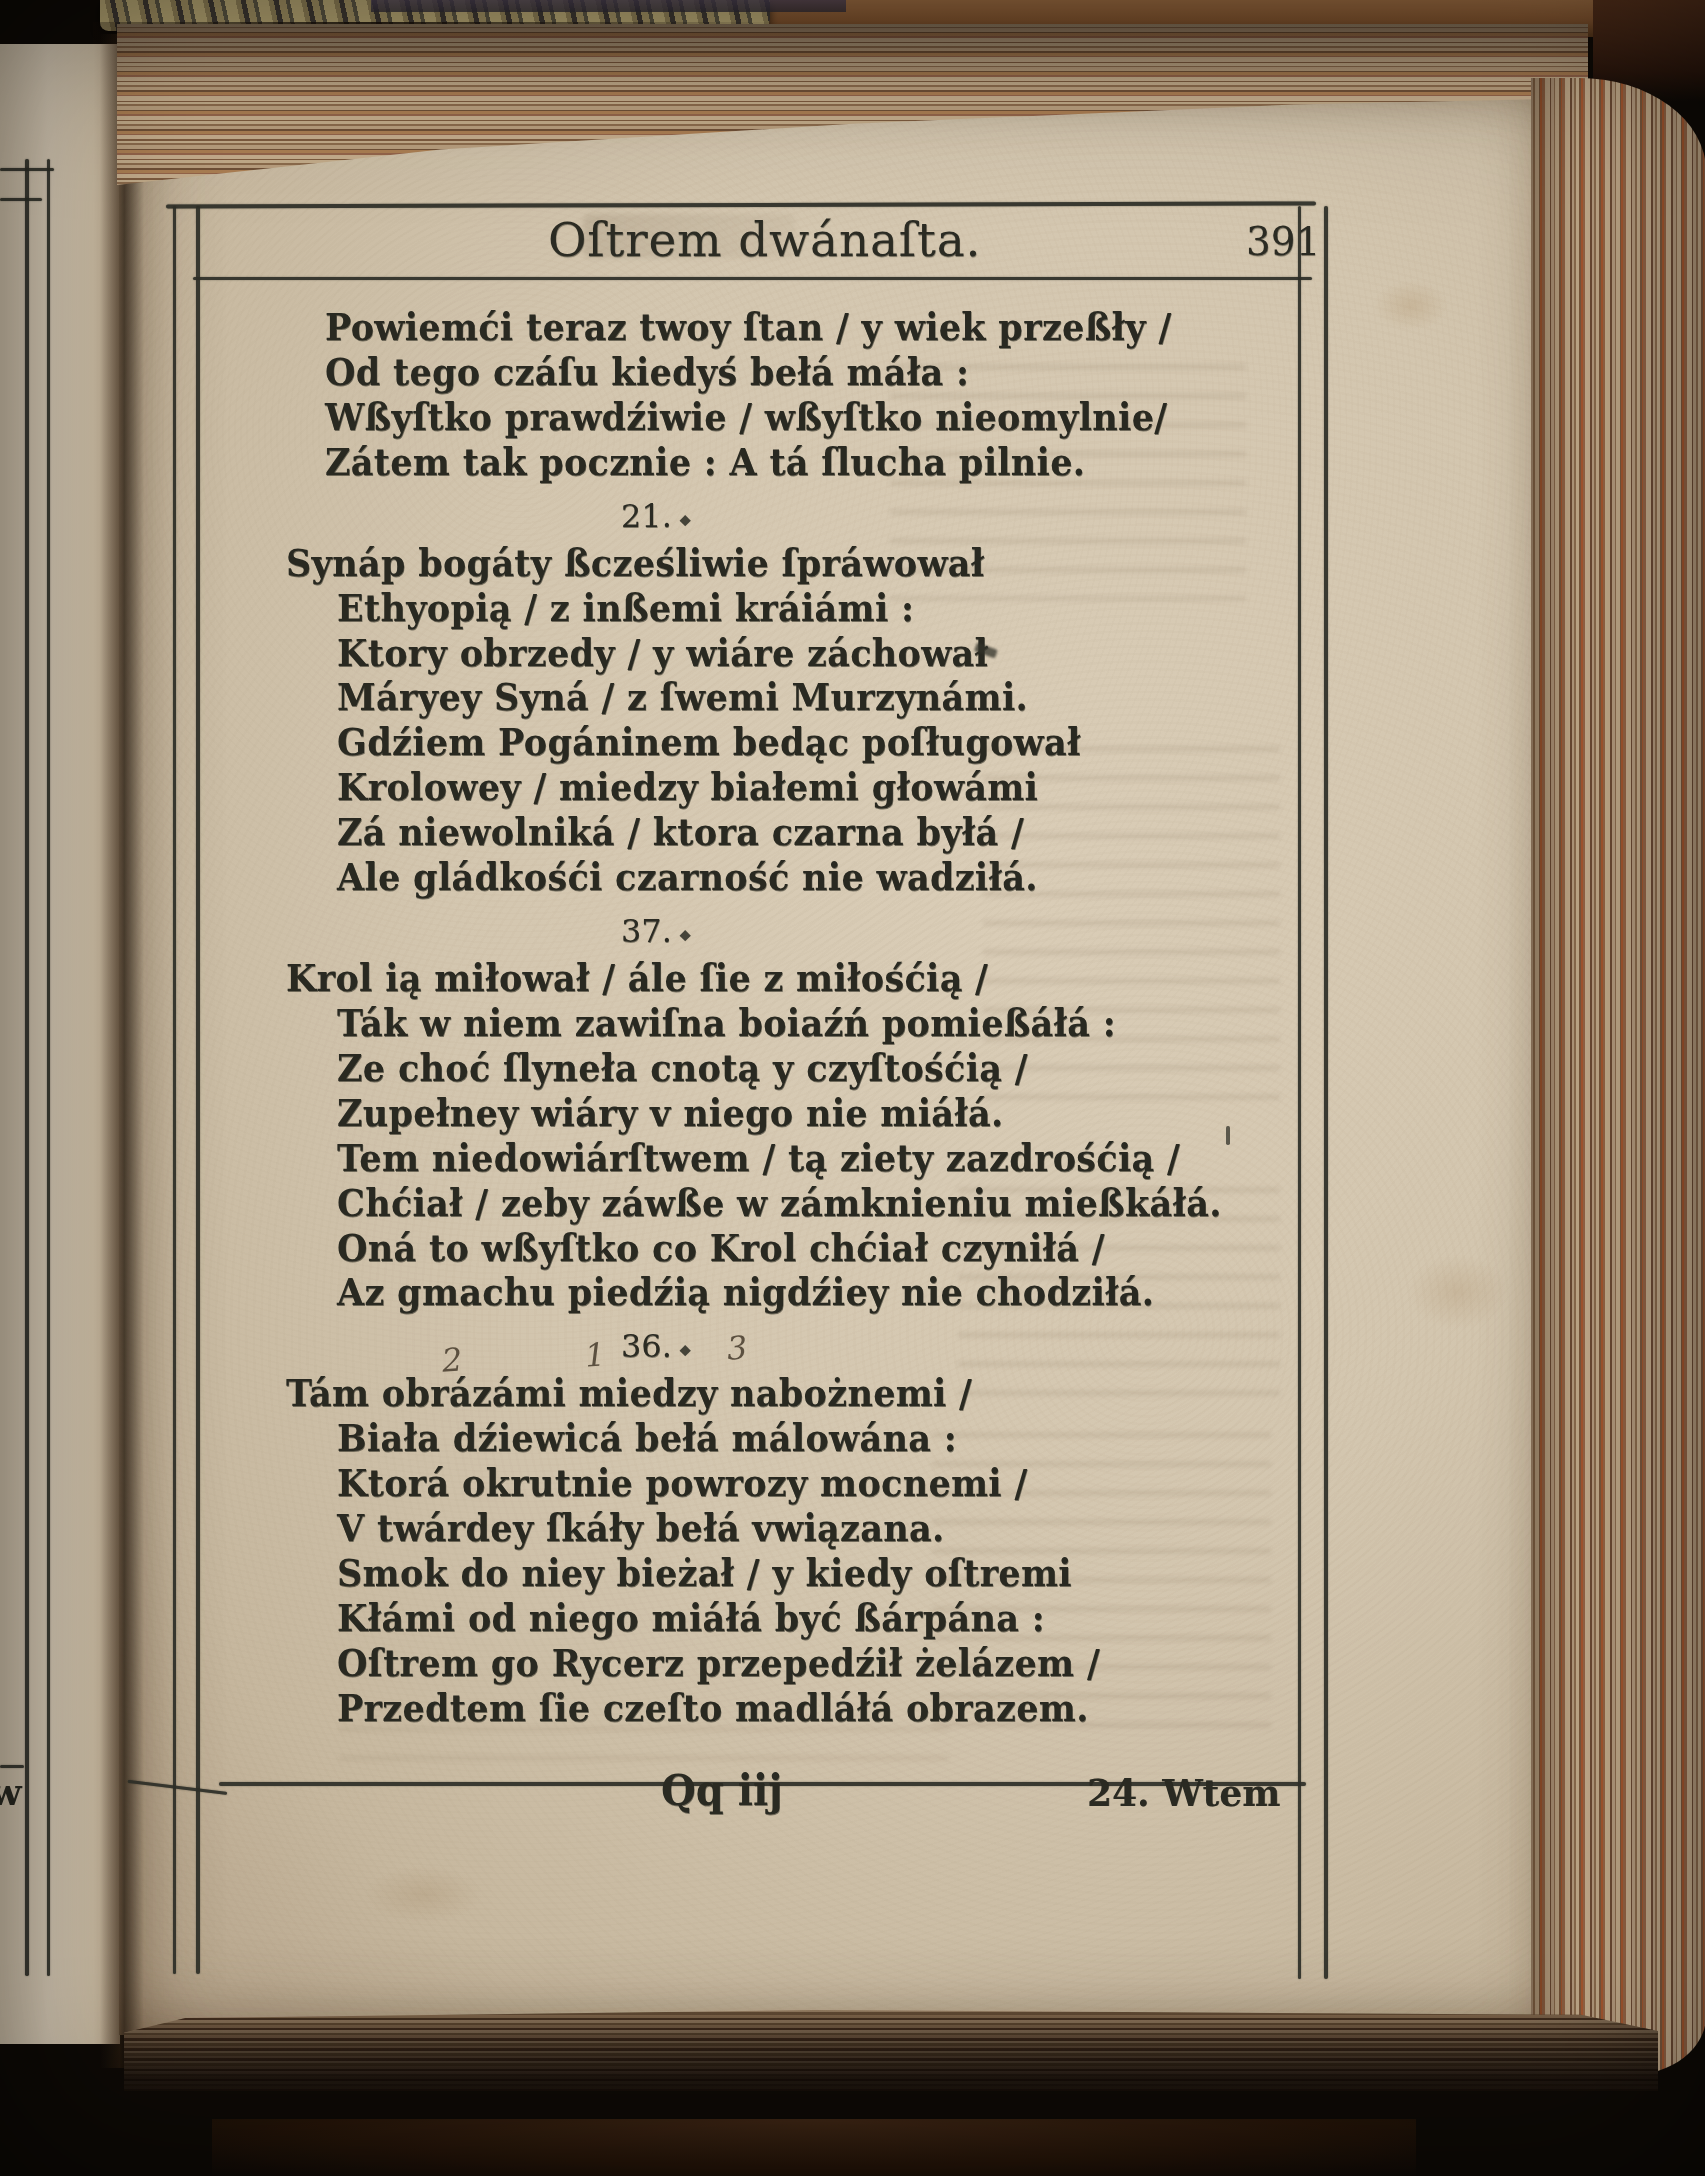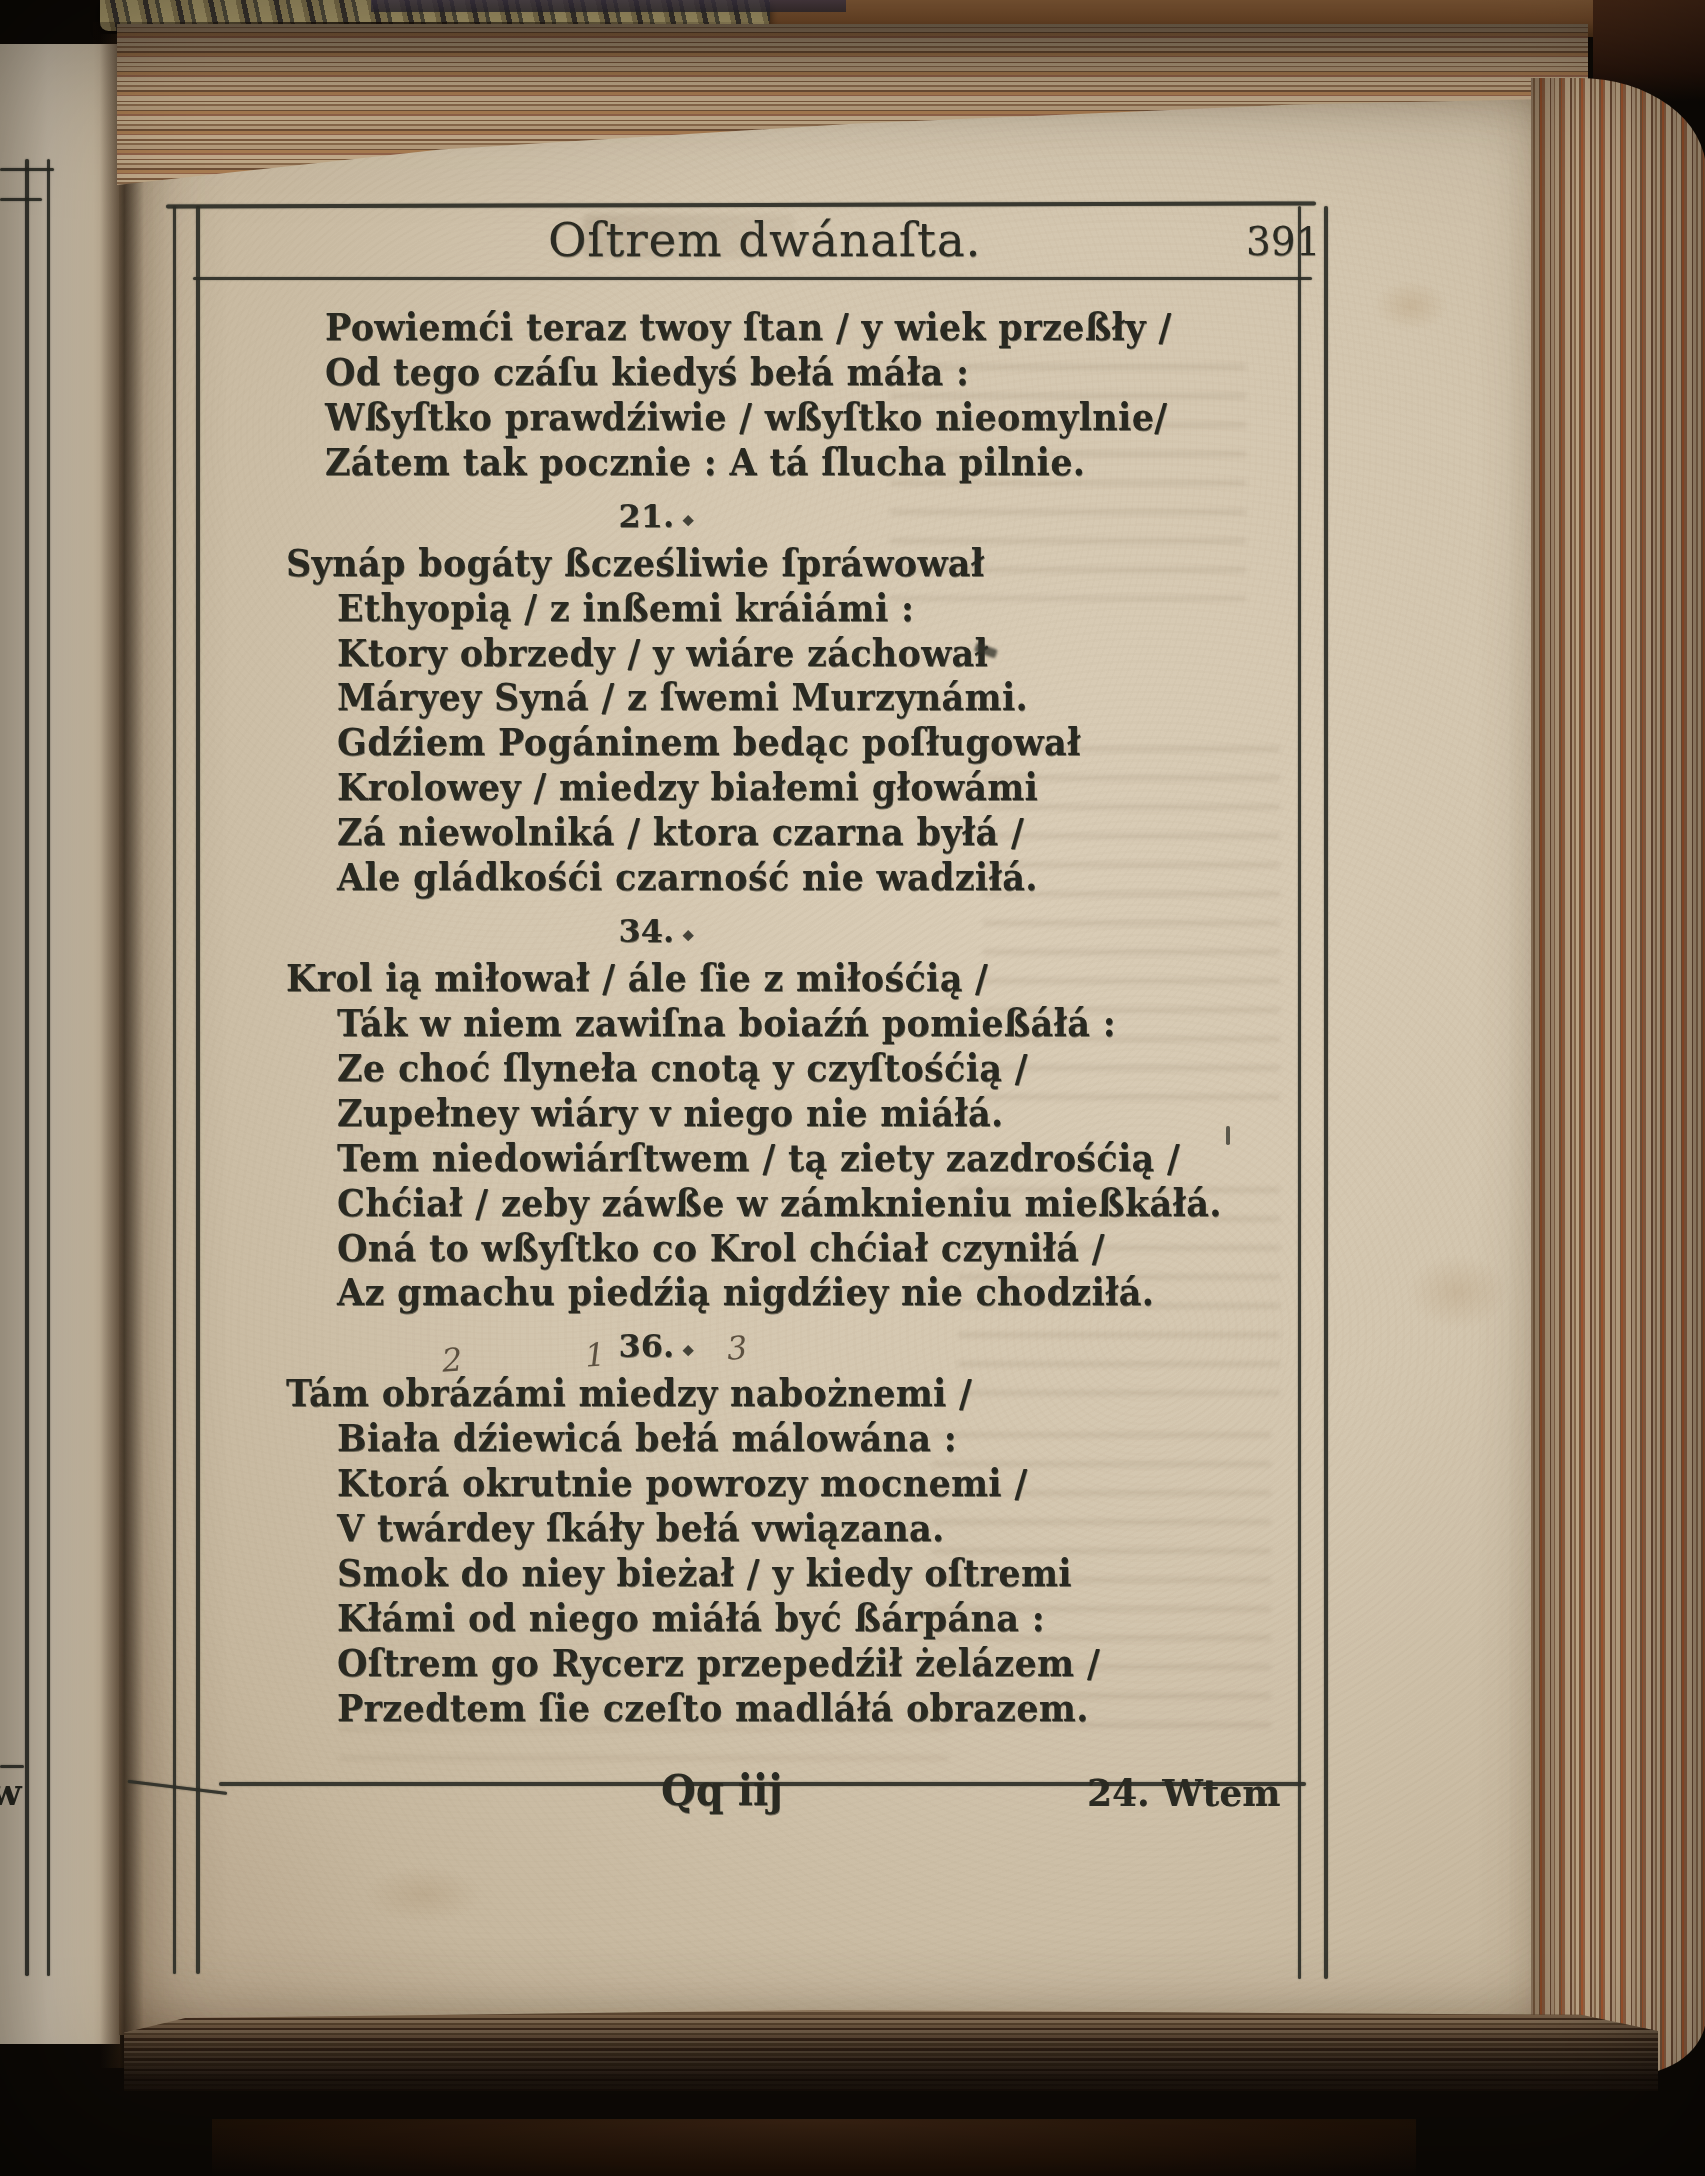--- a/index.html
+++ b/index.html
@@ -69,21 +69,21 @@
         box-shadow:0 0 1.7px rgba(40,40,30,.6);}
 
   
   .title{position:absolute;left:548px;top:212px;font-size:47px;font-weight:500;color:#2b2b23;
     letter-spacing:0.8px;z-index:9;text-shadow:0.4px 0.7px 0.7px rgba(35,35,26,.5);}
   .pagenum{position:absolute;left:1246px;top:219px;font-size:39px;font-weight:500;color:#2b2b23;z-index:9;
     text-shadow:0.4px 0.7px 0.7px rgba(35,35,26,.5);}
   .vline{position:absolute;white-space:nowrap;font-size:35px;font-weight:700;color:#292921;
     letter-spacing:0.3px;transform:scaleY(1.06);transform-origin:left top;z-index:9;
     text-shadow:0.5px 0.8px 0.6px rgba(32,32,24,.55);}
-  .stanza-num{position:absolute;left:603px;width:102px;text-align:center;font-size:32px;font-weight:700;
+  .stanza-num{position:absolute;left:603px;width:102px;text-align:center;font-size:32px;font-weight:400;
     color:#2b2b23;z-index:9;text-shadow:0.4px 0.7px 0.5px rgba(35,35,26,.5);}
   .stanza-num::after{content:'';display:inline-block;width:7.6px;height:7.6px;background:#2b2b23;
     transform:rotate(45deg) translateY(-3.4px);margin-left:7.6px;opacity:.85;}
   .footer-sig{position:absolute;left:661px;top:1766px;font-size:40px;font-weight:700;color:#2a2a22;z-index:9;
     transform:scaleY(1.05);text-shadow:0.5px 0.8px 0.6px rgba(32,32,24,.5);}
   .footer-catch{position:absolute;left:1087px;top:1771px;font-size:36px;font-weight:700;color:#2a2a22;z-index:9;
     transform:scaleY(1.05);text-shadow:0.5px 0.8px 0.6px rgba(32,32,24,.5);}
   .left-frag{position:absolute;left:-10.2px;top:1770px;font-size:37px;font-weight:700;color:#2a2a22;z-index:9;}
   .hand-mark{position:absolute;font-size:32px;color:#473c2d;z-index:9;font-style:italic;opacity:.85;
     transform:rotate(-4deg);}
@@ -143,21 +143,21 @@
       <div class="vline" style="left: 325px; top: 440px;">Zátem tak pocznie : A tá ſlucha pilnie.</div>
       <div class="stanza-num" style="top: 497px;">21.</div>
       <div class="vline" style="left: 286px; top: 541px;">Synáp bogáty ßcześliwie ſpráwował</div>
       <div class="vline" style="left: 337px; top: 586px;">Ethyopią / z inßemi kráiámi :</div>
       <div class="vline" style="left: 337px; top: 631px;">Ktory obrzedy / y wiáre záchował</div>
       <div class="vline" style="left: 337px; top: 675px;">Máryey Syná / z ſwemi Murzynámi.</div>
       <div class="vline" style="left: 337px; top: 720px;">Gdźiem Pogáninem bedąc poſługował</div>
       <div class="vline" style="left: 337px; top: 765px;">Krolowey / miedzy białemi głowámi</div>
       <div class="vline" style="left: 337px; top: 810px;">Zá niewolniká / ktora czarna byłá /</div>
       <div class="vline" style="left: 337px; top: 855px;">Ale gládkośći czarność nie wadziłá.</div>
-      <div class="stanza-num" style="top: 912px;">34.</div>
+      <div class="stanza-num" style="top: 912px;">37.</div>
       <div class="vline" style="left: 286px; top: 956px;">Krol ią miłował / ále ſie z miłośćią /</div>
       <div class="vline" style="left: 337px; top: 1001px;">Ták w niem zawiſna boiaźń pomießáłá :</div>
       <div class="vline" style="left: 337px; top: 1046px;">Ze choć ſlyneła cnotą y czyſtośćią /</div>
       <div class="vline" style="left: 337px; top: 1091px;">Zupełney wiáry v niego nie miáłá.</div>
       <div class="vline" style="left: 337px; top: 1136px;">Tem niedowiárſtwem / tą ziety zazdrośćią /</div>
       <div class="vline" style="left: 337px; top: 1181px;">Chćiał / zeby záwße w zámknieniu mießkáłá.</div>
       <div class="vline" style="left: 337px; top: 1226px;">Oná to wßyſtko co Krol chćiał czyniłá /</div>
       <div class="vline" style="left: 337px; top: 1270px;">Az gmachu piedźią nigdźiey nie chodziłá.</div>
       <div class="stanza-num" style="top: 1327px;">36.</div>
       <div class="hand-mark" style="left: 442px; top: 1341px;">2</div>

